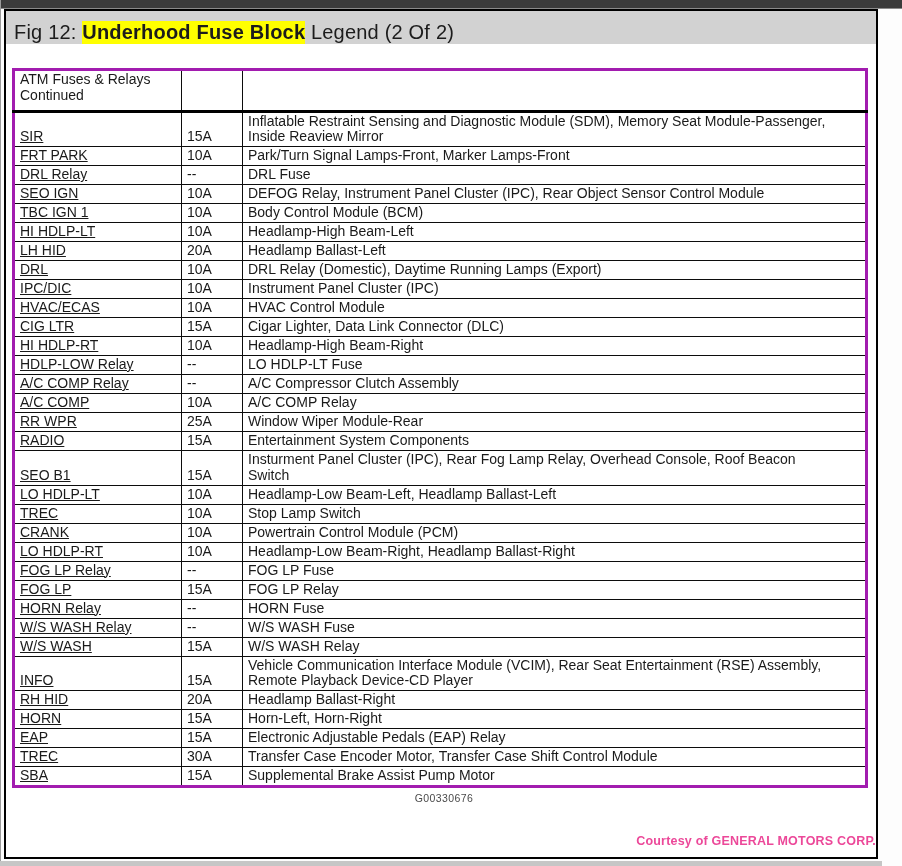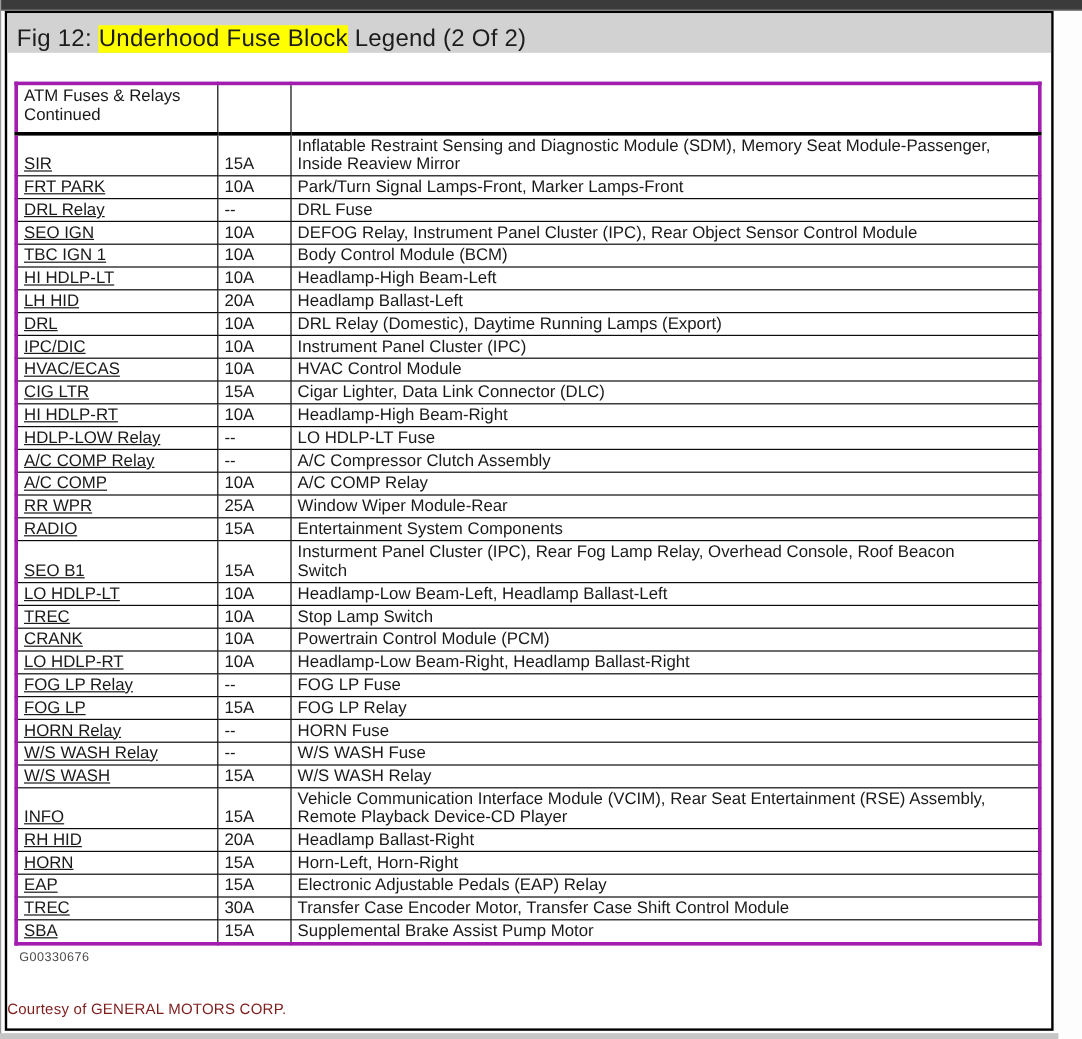--- a/index.html
+++ b/index.html
@@ -23,45 +23,45 @@
   .page {
     position:absolute; left:4px; top:9px; width:874px; height:850px;
     box-sizing:border-box; background:var(--page-bg,#ffffff);
     border:2px solid #000; overflow:hidden;
   }
   .title-bar {
     height:33px; background:var(--title-bar-bg,#d2d2d2);
     display:flex; align-items:flex-end; padding-left:8px;
     font-size:20px; letter-spacing:0.2px; color:#1c1c1c; white-space:pre;
   }
-  .hl { background:var(--hl,#ffff00); }
+  .hl { background:var(--hl,#ffff00);font-weight:bold; }
   .table-wrap { margin:24px 4px 0 6px; }
   table.fuse {
     border-collapse:collapse; width:856px; table-layout:fixed;
     border:3px solid #a21caf;
   }
   table.fuse th, table.fuse td {
     border:1.5px solid #0c0c0c;
     font-size:14px; line-height:15.5px; font-weight:normal;
     padding:1px 5px 1.5px 5px;
     overflow:hidden; text-align:left;
   }
   table.fuse thead th { border-bottom:3px solid #000; height:36px; vertical-align:top; white-space:pre-line; }
   col.c1 { width:168px; }
   col.c2 { width:61px; }
   td.c1 { vertical-align:bottom;text-decoration:underline; }
   td.c2 { vertical-align:bottom; text-align:center; }
   th.c2 { text-align:center; }
   td.c3 { vertical-align:top; white-space:pre-line; }
   .fig-id {
-    margin:4px 0 0 4px; font-size:10.5px; color:#4a4a4a; letter-spacing:0.4px;
+    margin:4px 0 0 4px; font-size:10.5px; color:#4a4a4a; letter-spacing:0.4px;text-align:center;
   }
   .courtesy {
-    position:absolute; left:0; right:0; bottom:9px; text-align:left;
-    font-size:12.5px; color:#7f1d1d; letter-spacing:0.2px;
+    position:absolute; left:0; right:0; bottom:9px; text-align:right;
+    font-size:12.5px; color:#ec4899; letter-spacing:0.2px;font-weight:bold;
   }
 </style>
 </head>
 <body>
 
 <div class="top-strip"></div>
 <div class="left-edge"></div>
 <div class="bottom-strip"></div>
 
 <div class="page">

